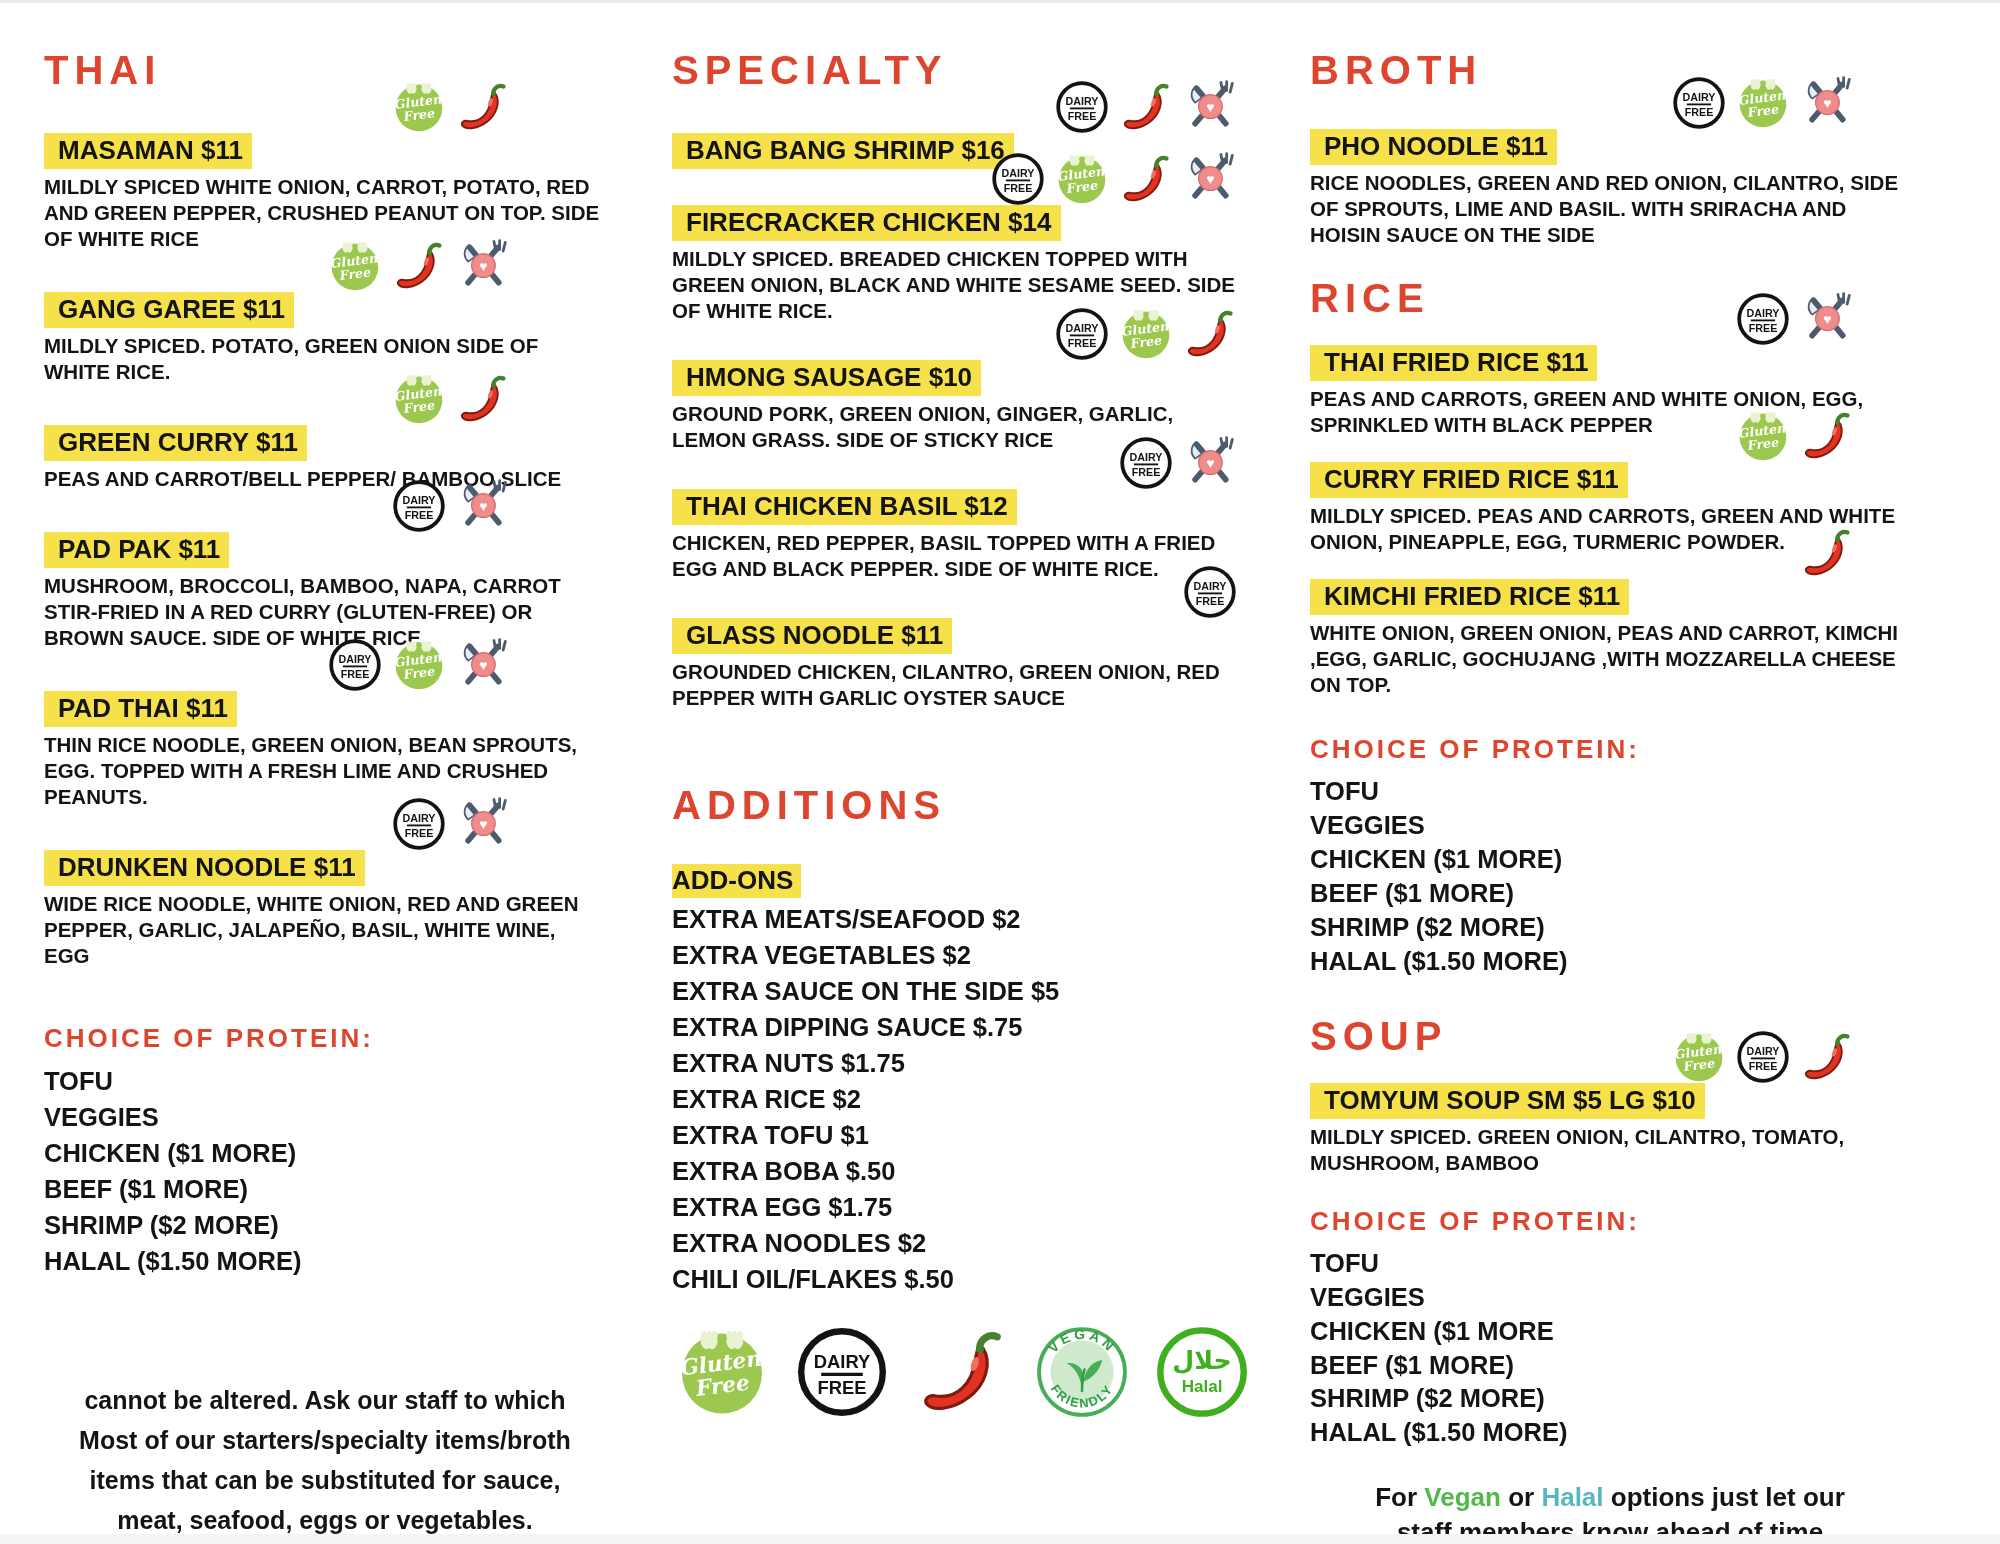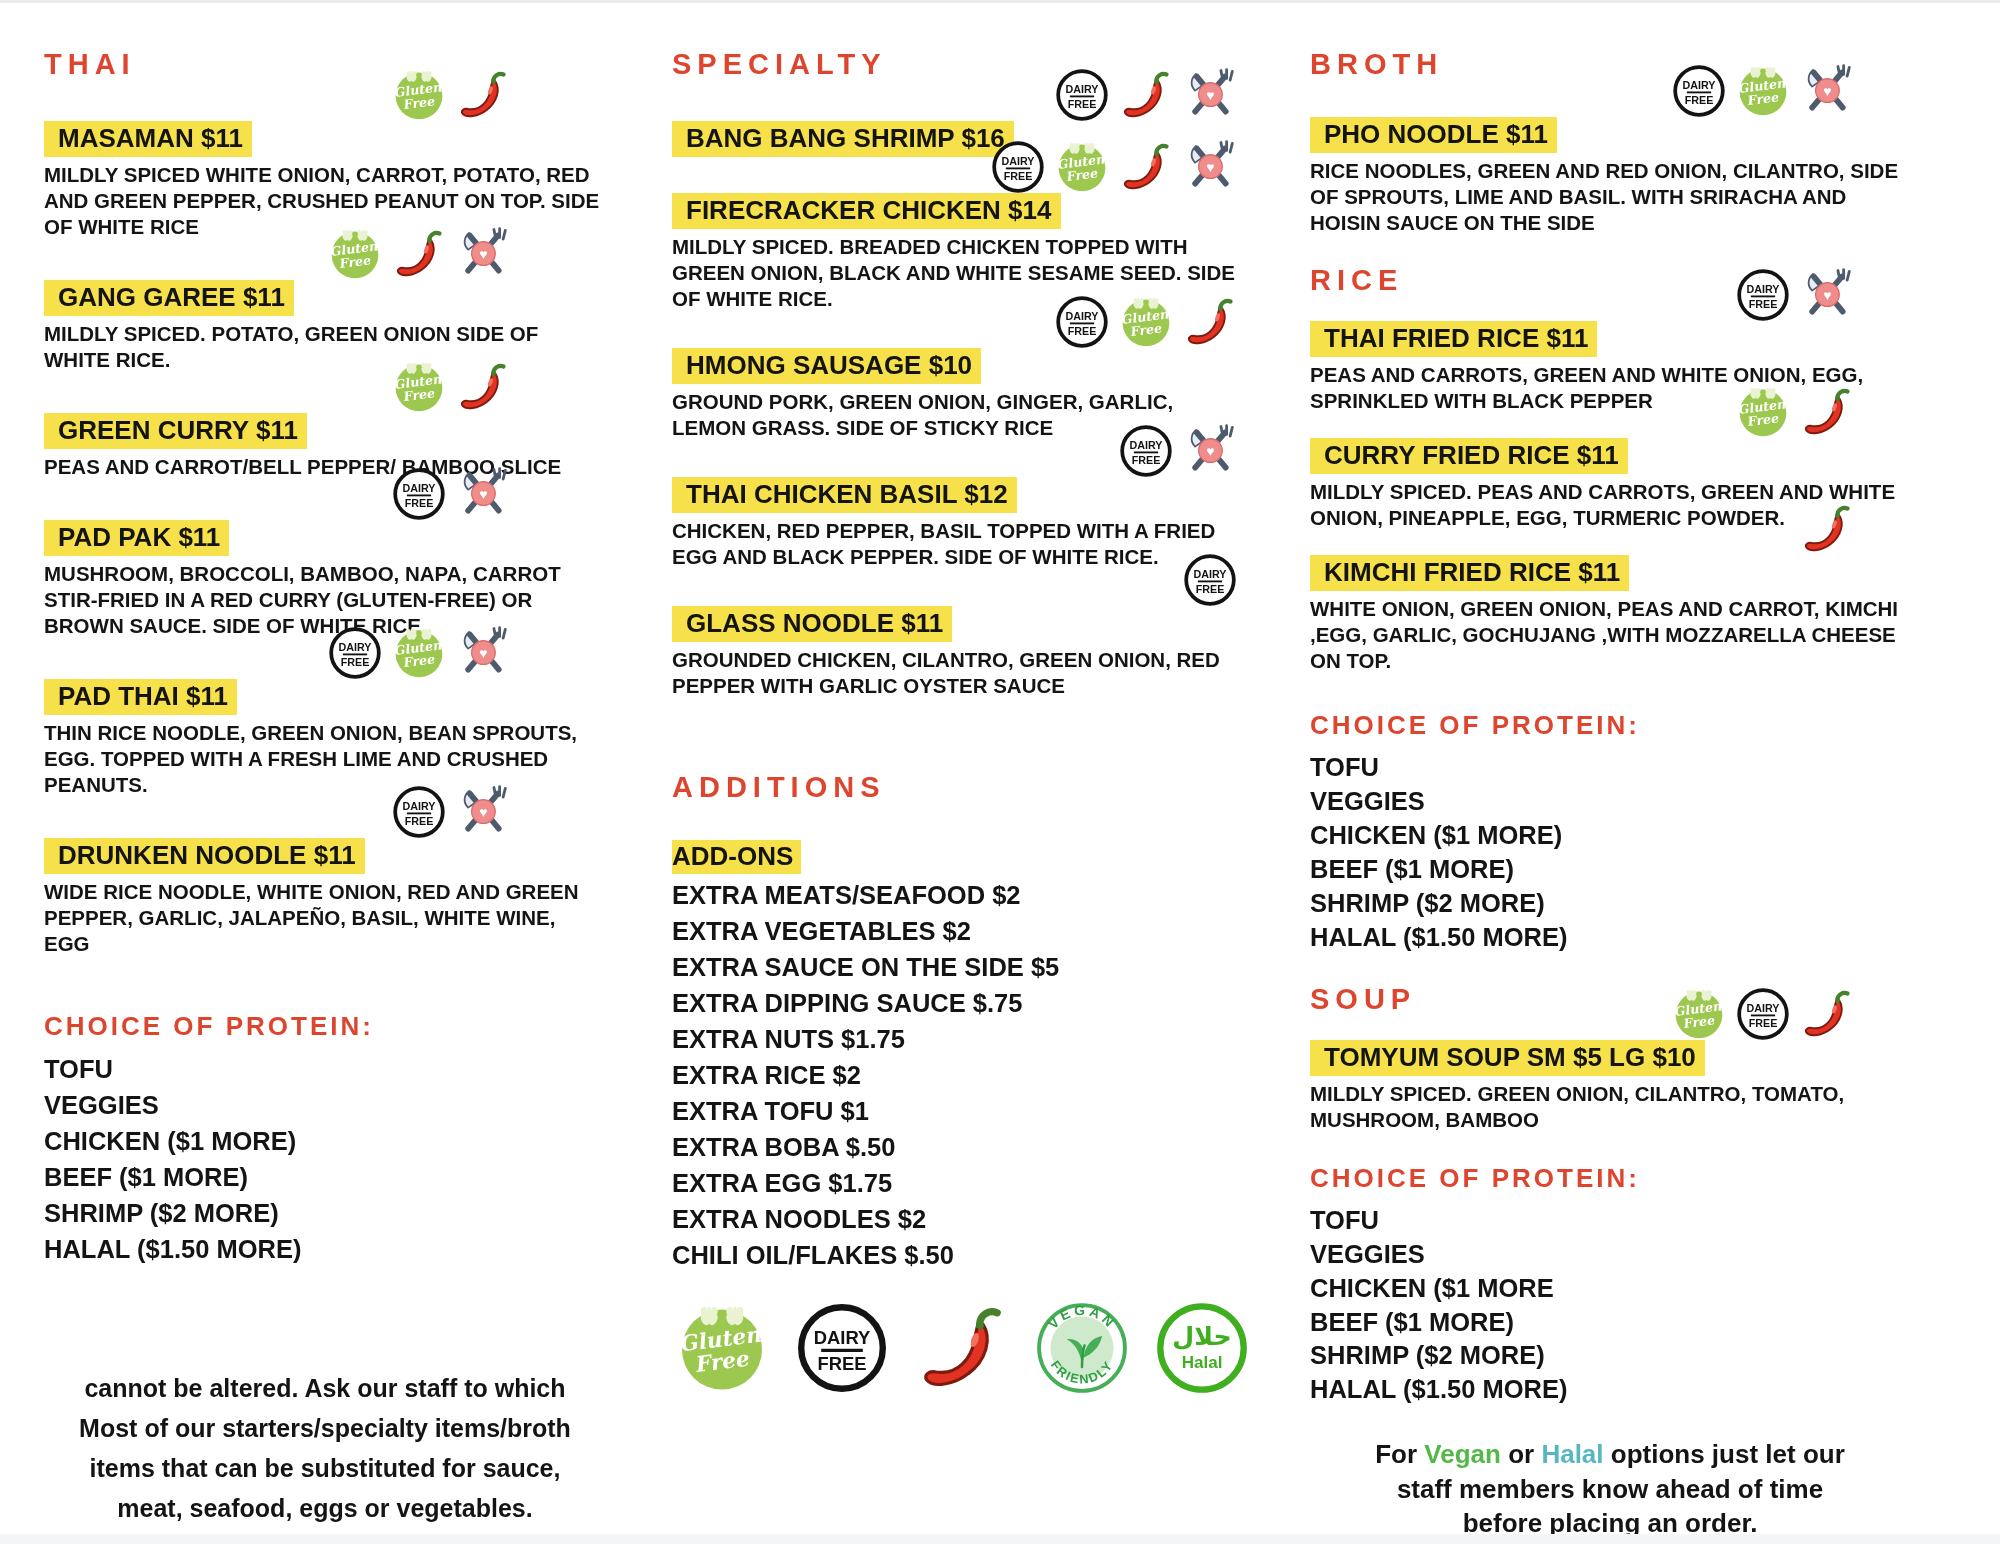--- a/index.html
+++ b/index.html
@@ -20,21 +20,21 @@
   .bottom-edge{position:absolute;bottom:0;left:0;right:0;height:10px;background:#f4f5f7;}
   .menu{
     display:grid;
     grid-template-columns:562px 572px 600px;
     column-gap:66px;
     padding:48px 18px 14px 44px;
     box-sizing:border-box;
   }
   .column{min-width:0;}
   .section-heading{
-    font-size:29px;font-weight:bold;letter-spacing:6px;
+    font-size:40px;font-weight:bold;letter-spacing:6px;
     color:var(--red);margin:0 0 6px 0;
   }
   .sub-heading{
     font-size:26px;font-weight:bold;letter-spacing:3px;
     color:var(--red);margin:0 0 10px 0;
   }
   .menu-item{position:relative;}
   .icon-row{
     position:absolute;top:-54px;
     display:flex;gap:8px;align-items:center;
@@ -693,21 +693,21 @@
       </div>
       <h3 class="sub-heading" style="margin-top: 36px;">CHOICE OF PROTEIN:</h3>
       <ul class="plain-list">
         <li>TOFU</li>
         <li>VEGGIES</li>
         <li>CHICKEN ($1 MORE)</li>
         <li>BEEF ($1 MORE)</li>
         <li>SHRIMP ($2 MORE)</li>
         <li>HALAL  ($1.50 MORE)</li>
       </ul>
-      <h2 class="section-heading" style="margin-top: 28px;">SOUP</h2>
+      <h2 class="section-heading" style="margin-top: 35px;">SOUP</h2>
       <div class="menu-item" style="margin-top: 24px;">
         <span class="icon-row">
           <span class="icon">
             <svg viewBox="0 0 60 60">
               <circle cx="30" cy="31" r="25" fill="#9cc850"></circle>
               <g stroke="#e9f3d2" stroke-width="1.8" fill="#e9f3d2">
                 <line x1="22" y1="13" x2="22" y2="5" stroke-linecap="round"></line>
                 <ellipse cx="19.5" cy="8" rx="1.6" ry="3" transform="rotate(-25 19.5 8)"></ellipse>
                 <ellipse cx="24.5" cy="8" rx="1.6" ry="3" transform="rotate(25 24.5 8)"></ellipse>
                 <ellipse cx="19.5" cy="12" rx="1.6" ry="3" transform="rotate(-25 19.5 12)"></ellipse>

